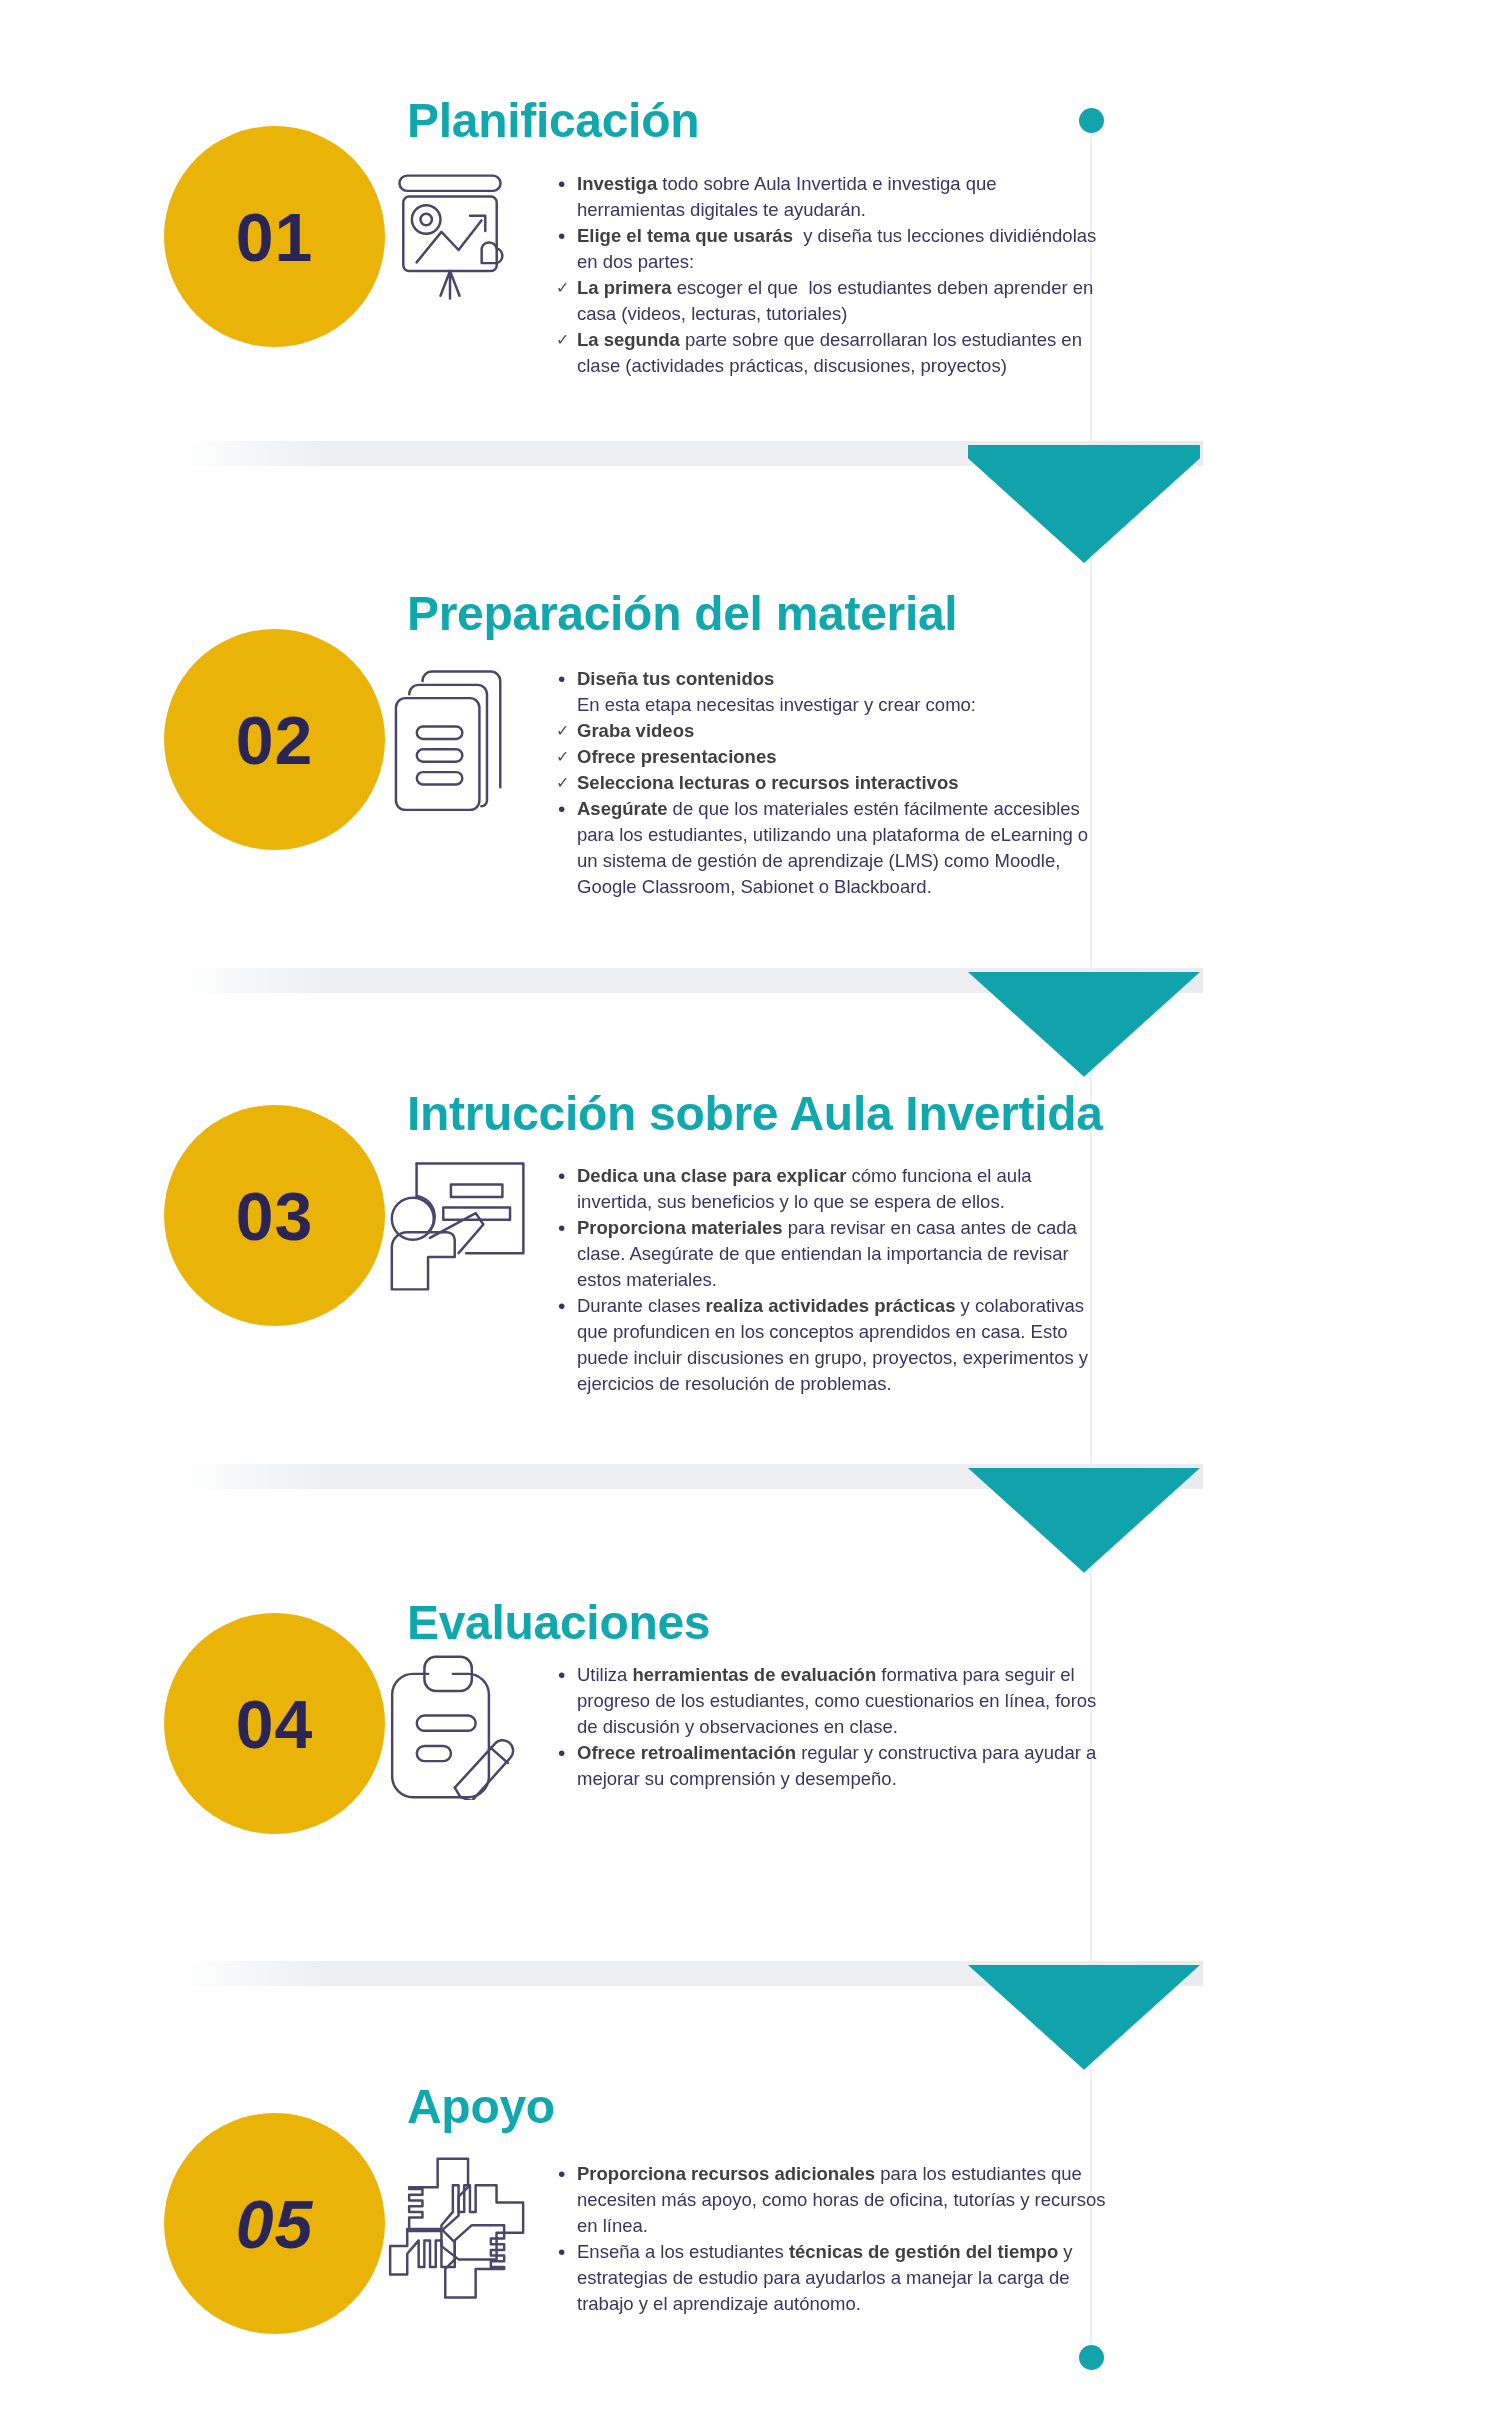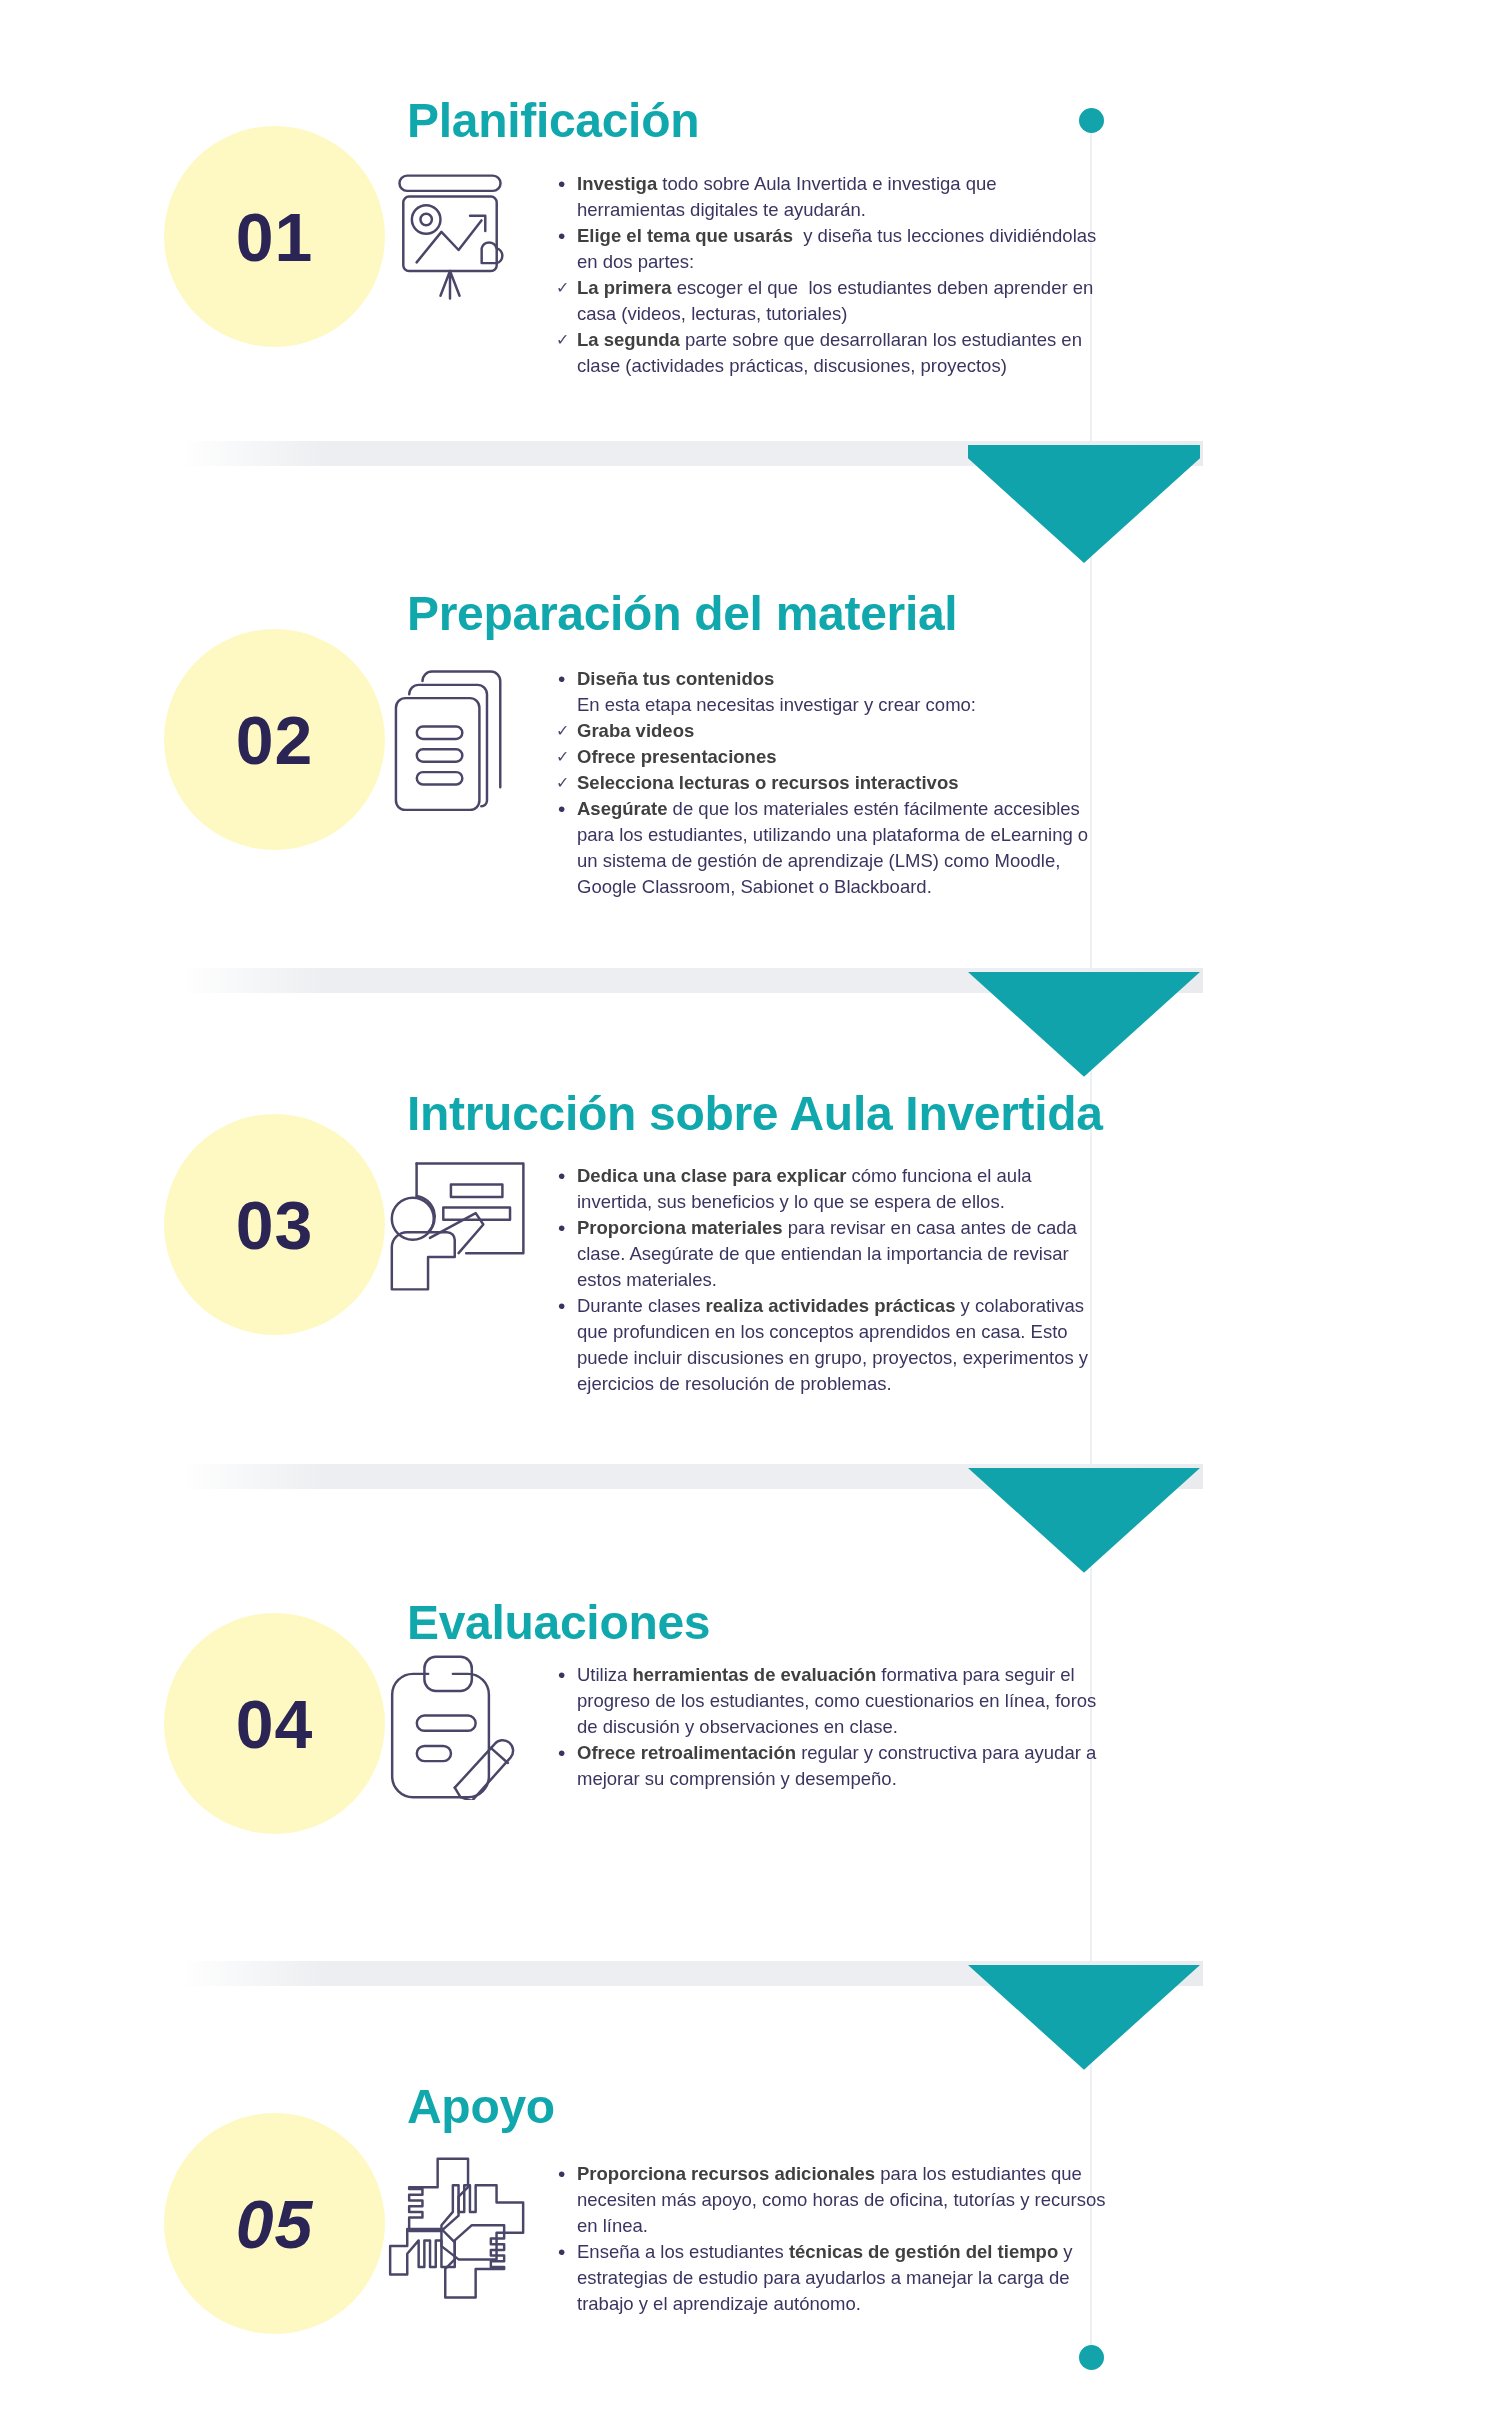--- a/index.html
+++ b/index.html
@@ -53,21 +53,21 @@
     width: 1508px;
     z-index: 2;
   }
 
   .badge {
     position: absolute;
     left: 164px;
     width: 221px;
     height: 221px;
     border-radius: 50%;
-    background: #fef9c3;
+    background: #eab308;
     display: flex;
     align-items: center;
     justify-content: center;
   }
   .badge-num {
     font-family: "Liberation Sans", sans-serif;
     font-size: 68px;
     font-weight: 700;
     letter-spacing: 1px;
     color: #2b2556;
@@ -231,21 +231,21 @@
   <div class="sep" style="top:957px;">
     <div class="sep-band"></div>
     <div class="sep-chevron">
       <svg width="232" height="118" viewBox="0 0 244 124">
         <path d="M0 0 L244 0 L122 110 Z" fill="#11a3ab"></path>
       </svg>
     </div>
   </div>
 
   <section class="step" style="top:1065px;">
-    <div class="badge" style="top:49px;align-items:center;">
+    <div class="badge" style="top:40px;align-items:center;">
       <span class="badge-num">03</span>
     </div>
     <h2 class="step-title" style="top:21px;">Intrucción sobre Aula Invertida</h2>
     <div class="step-icon" style="top:89px;">
       <svg width="143" height="143" viewBox="0 0 150 150">
         <path class="ln" d="M30 10 L142 10 L142 104 L82 104"></path>
         <rect class="ln" x="66" y="32" width="54" height="13"></rect>
         <rect class="ln" x="58" y="56" width="70" height="13"></rect>
         <path class="ln" d="M30 10 L30 44"></path>
         <circle class="ln" cx="26" cy="68" r="22"></circle>

